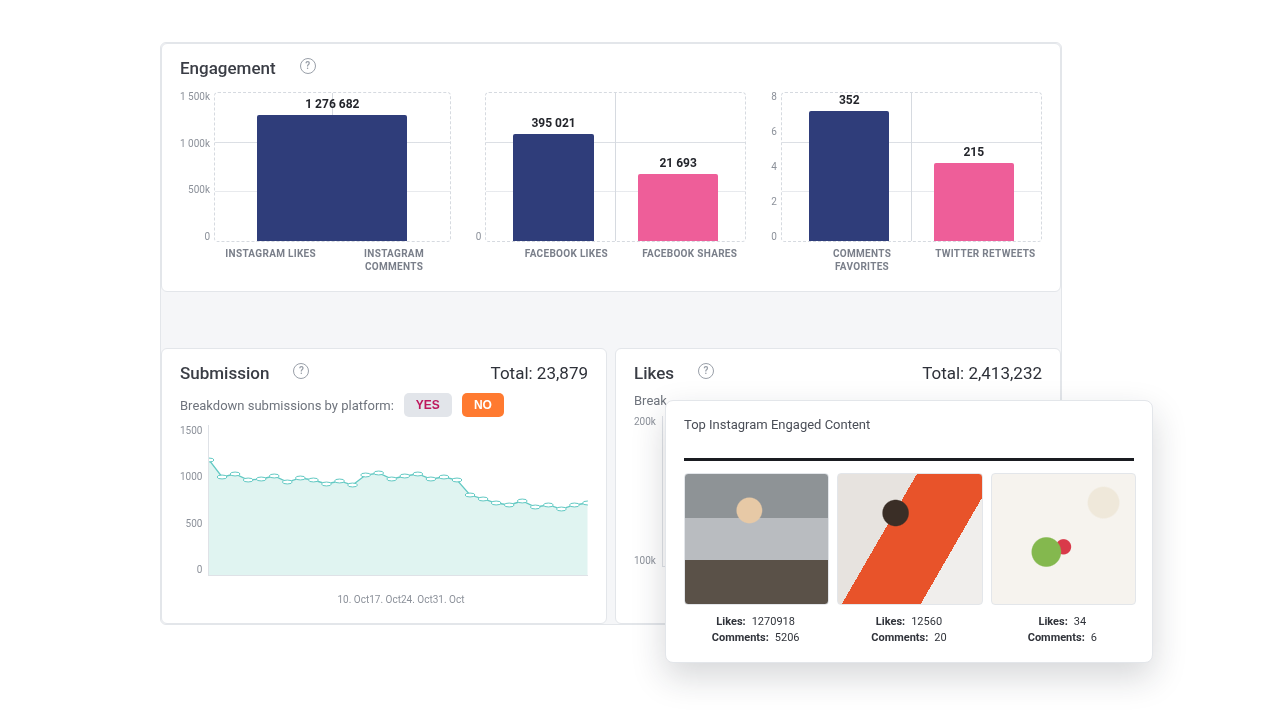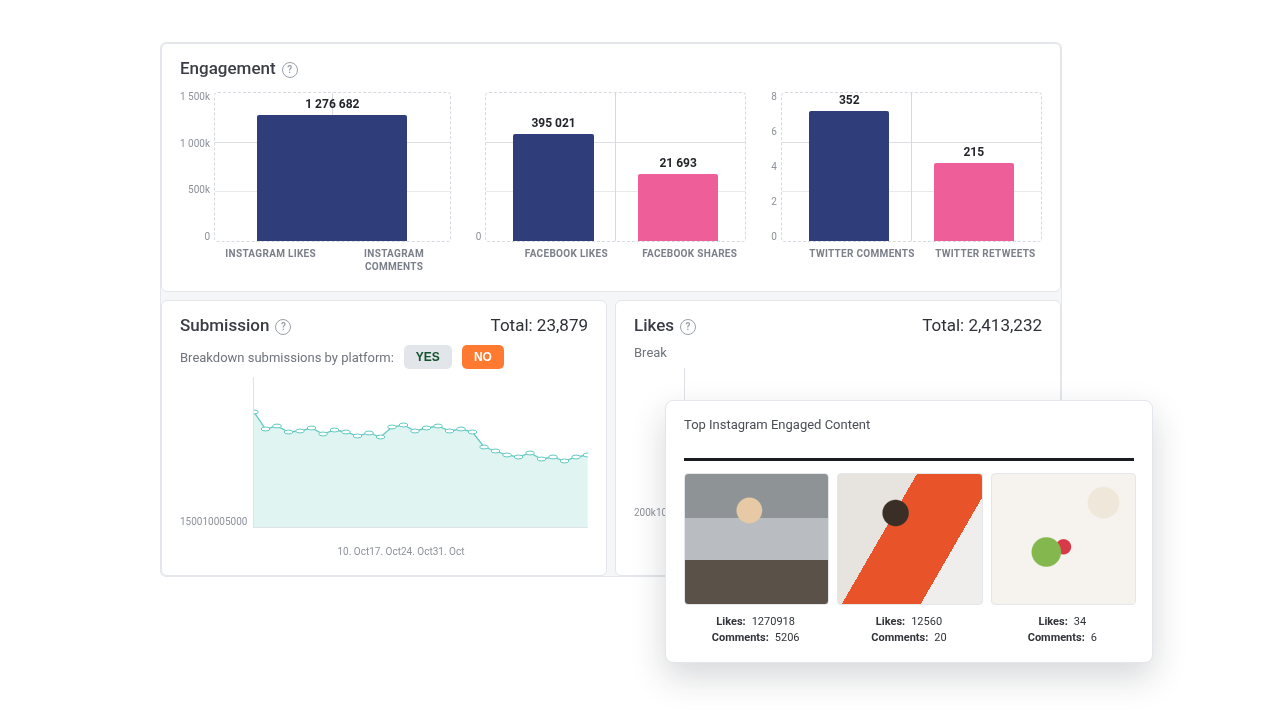--- a/index.html
+++ b/index.html
@@ -12,23 +12,23 @@
     --navy:#2f3d7a;
     --pink:#ee5e99;
     --teal:#62c9c3;
     --teal-fill:#e0f4f1;
     --orange:#ff7a30;
     --grey-btn:#e2e5ea;
   }
   html,body{margin:0;padding:0;font-family:-apple-system,BlinkMacSystemFont,"Segoe UI",Roboto,Helvetica,Arial,sans-serif;color:var(--text);background:#ffffff;}
   .stage{position:relative;width:1280px;height:720px;overflow:hidden;}
   .dashboard{position:absolute;left:160px;top:42px;width:900px;background:var(--bg);border:1px solid var(--border);border-radius:6px;display:flex;flex-direction:column;gap:8px;padding:0 0 0 0;}
-  .card{background:var(--card);border:1px solid var(--border);border-radius:6px;}
+  .card{background:var(--card);border:1px solid var(--border);border-radius:6px;margin-top:48px;}
   .card-header{display:flex;align-items:center;justify-content:space-between;padding:14px 18px 10px 18px;}
-  .card-title{font-size:17px;color:#3a3d45;font-weight:500;display:flex;align-items:flex-end;gap:6px;}
+  .card-title{font-size:17px;color:#3a3d45;font-weight:500;display:flex;align-items:flex-start;gap:24px;}
   .help-icon{display:inline-flex;width:14px;height:14px;border:1.3px solid #9aa0a9;color:#9aa0a9;border-radius:50%;align-items:center;justify-content:center;font-size:10px;line-height:1;font-weight:600;}
   .total{font-size:17px;color:#2e3139;}
 
   
   .engagement{margin:0;}
   .engagement .charts-row{display:flex;gap:25px;padding:4px 18px 18px 18px;}
   .mini-chart{flex:1;display:flex;flex-direction:column;}
   .mini-plot{position:relative;height:150px;display:flex;}
   .y-axis{display:flex;flex-direction:column;justify-content:space-between;align-items:flex-end;font-size:10px;color:#8c919a;padding-right:4px;height:100%;}
   .y-axis span{line-height:1;}
@@ -46,25 +46,25 @@
   .bar.blue{background:var(--navy);}
   .bar.pink{background:var(--pink);}
   .x-labels{display:flex;gap:10px;padding:6px 0 0 0;margin-left:34px;}
   .x-labels .xl{flex:1;text-align:center;font-size:10px;font-weight:700;color:#7a7f8a;letter-spacing:0.3px;line-height:1.25;}
 
   
   .two-col{display:flex;gap:8px;padding:0;}
   .two-col .card{flex:1;display:flex;flex-direction:column;}
   .sub-controls{display:flex;align-items:center;gap:10px;padding:0 18px 8px 18px;font-size:13px;color:#6f747d;}
   .toggle-btn{border:none;border-radius:5px;padding:5px 12px;font-size:12px;font-weight:600;cursor:pointer;}
-  .toggle-yes{background:var(--grey-btn);color:#14532d;}
+  .toggle-yes{background:var(--grey-btn);color:#be185d;}
   .toggle-no{background:var(--orange);color:#fff;}
 
   .line-wrap{position:relative;height:180px;margin:0 18px 18px 18px;display:flex;}
-  .line-y{display:flex;flex-direction:row;justify-content:space-between;align-items:flex-end;font-size:10px;color:#8c919a;height:150px;padding-right:6px;}
+  .line-y{display:flex;flex-direction:column;justify-content:space-between;align-items:flex-end;font-size:10px;color:#8c919a;height:150px;padding-right:6px;}
   .line-plot{flex:1;height:150px;position:relative;border-left:1px solid #dfe2e7;border-bottom:1px solid #dfe2e7;}
   .line-plot svg{position:absolute;inset:0;width:100%;height:100%;}
   .line-x{position:absolute;left:34px;right:0;bottom:0;display:flex;justify-content:center;font-size:10px;color:#8c919a;padding:0 6px;}
 
   
   .overlay-card{position:absolute;left:665px;top:400px;width:450px;background:#fff;border:1px solid var(--border);border-radius:8px;box-shadow:0 14px 34px rgba(30,34,46,0.18);padding:16px 18px 18px 18px;}
   .overlay-title{font-size:13px;color:#4a4e57;padding-bottom:26px;border-bottom:3px solid #1a1c21;margin-bottom:12px;}
   .tiles{display:flex;gap:10px;}
   .tile{flex:1;display:flex;flex-direction:column;gap:10px;}
   .thumb{width:100%;height:130px;border-radius:4px;border:1px solid var(--border);}
@@ -153,21 +153,21 @@
                   <div class="bar-label">352</div>
                   <div class="bar blue" style="--h: 88%;"></div>
                 </div>
                 <div class="bar-slot" style="--h: 53%;">
                   <div class="bar-label">215</div>
                   <div class="bar pink" style="--h: 53%;"></div>
                 </div>
               </div>
             </div>
             <div class="x-labels">
-              <div class="xl">TWITTER COMMENTS</div>
+              <div class="xl">COMMENTS FAVORITES</div>
               <div class="xl">TWITTER RETWEETS</div>
             </div>
           </div>
         </div>
     </div>
 
     <div class="two-col">
 
       <div class="card">
         <div class="card-header">

